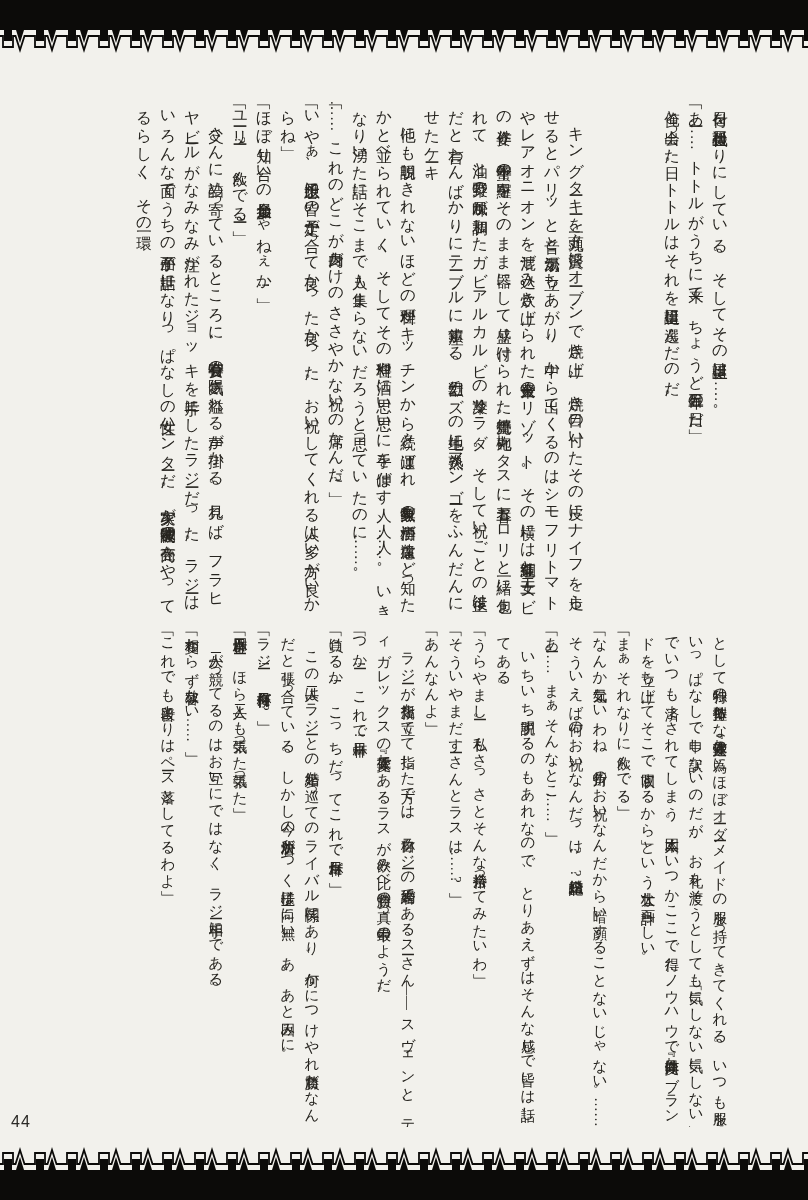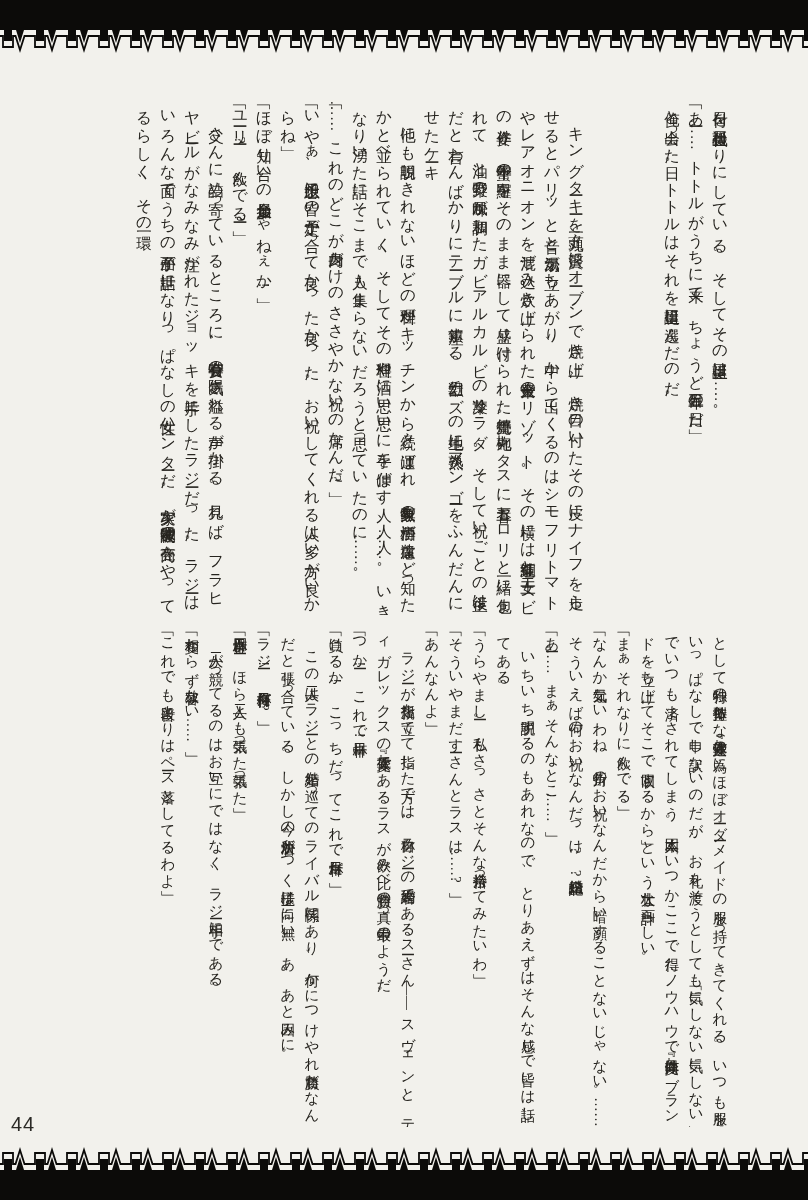--- a/index.html
+++ b/index.html
@@ -35,21 +35,21 @@
   }
   .dan-upper { height: 515px; font-size: 15.5px; }
   .dan-lower { height: 500px; font-size: 14.5px; margin-top: 12px; }
   .dan p.indent { text-indent: 1em; }
   .dan p.gap { margin-block-start: 72px; }
 
   .page-number {
     position: absolute;
     left: 11px; top: 1113px;
     font-family: "Liberation Sans", "DejaVu Sans", sans-serif;
-    font-size: 20px;
+    font-size: 16px;
     color: #2b2a26;
     letter-spacing: 1px;
   }
 </style>
 </head>
 <body>
 
 <div class="page">
 
   <svg class="border-top" width="808" height="56" viewBox="0 0 808 56" xmlns="http://www.w3.org/2000/svg">

